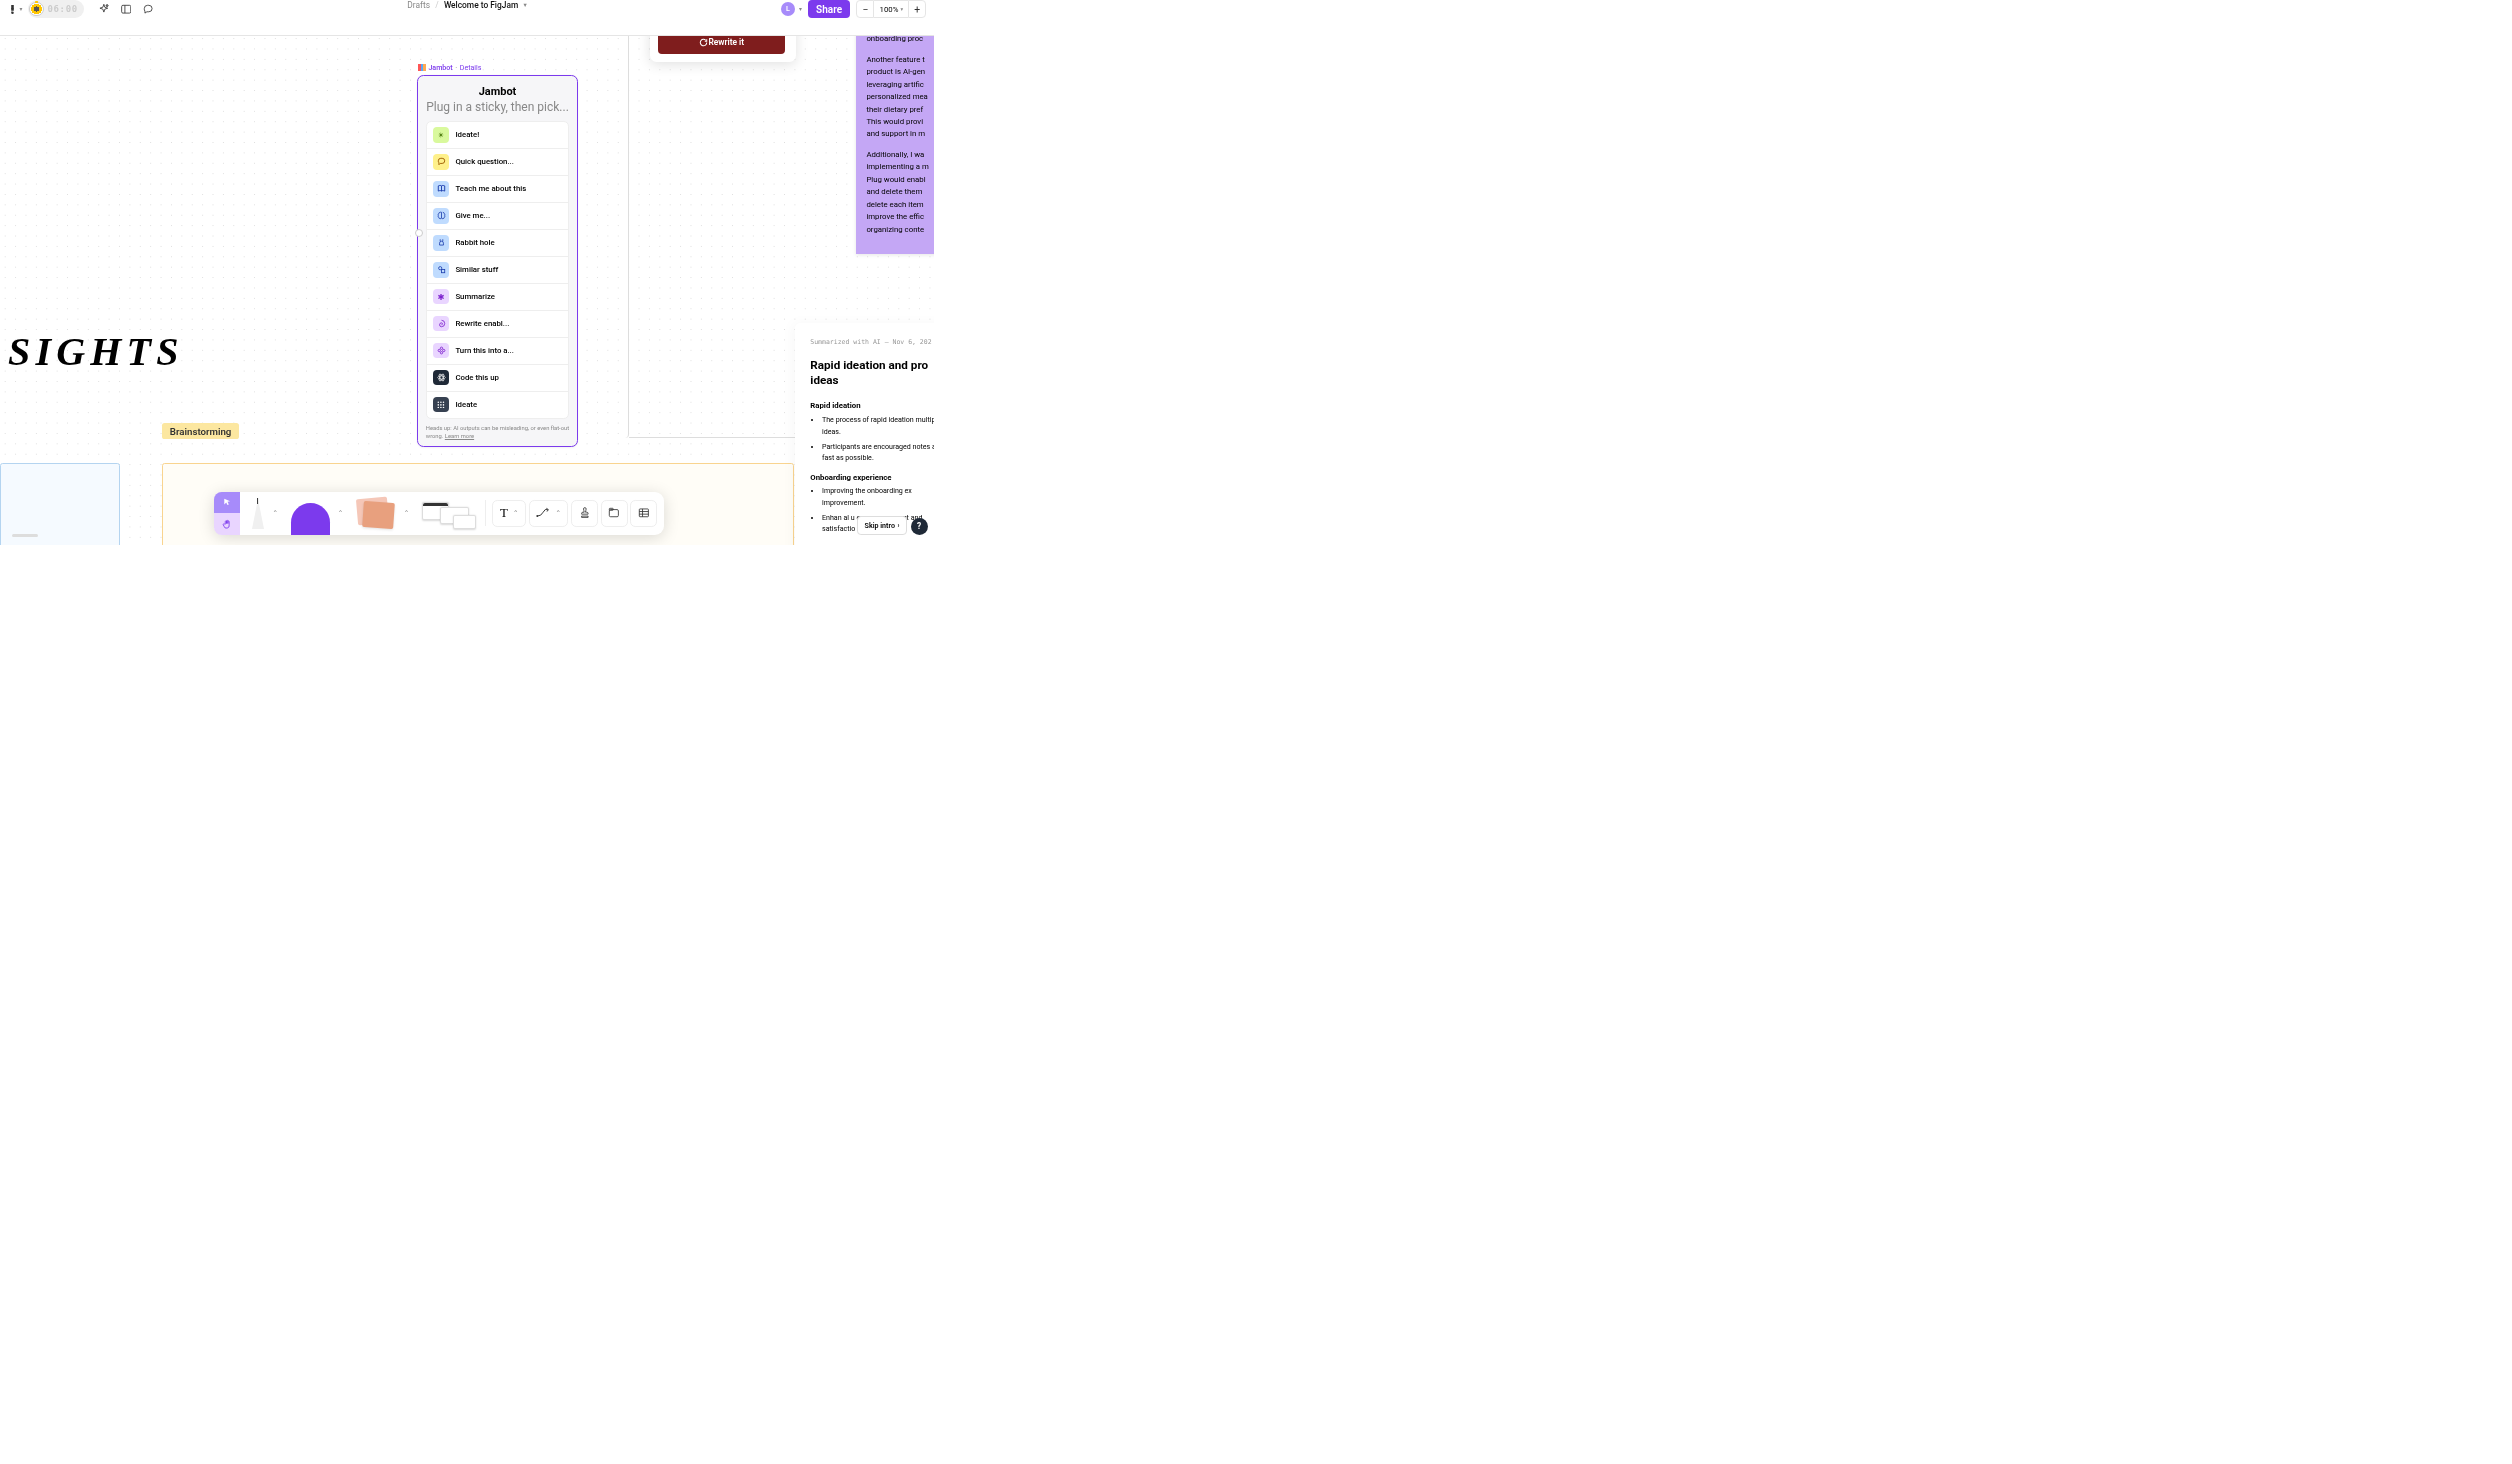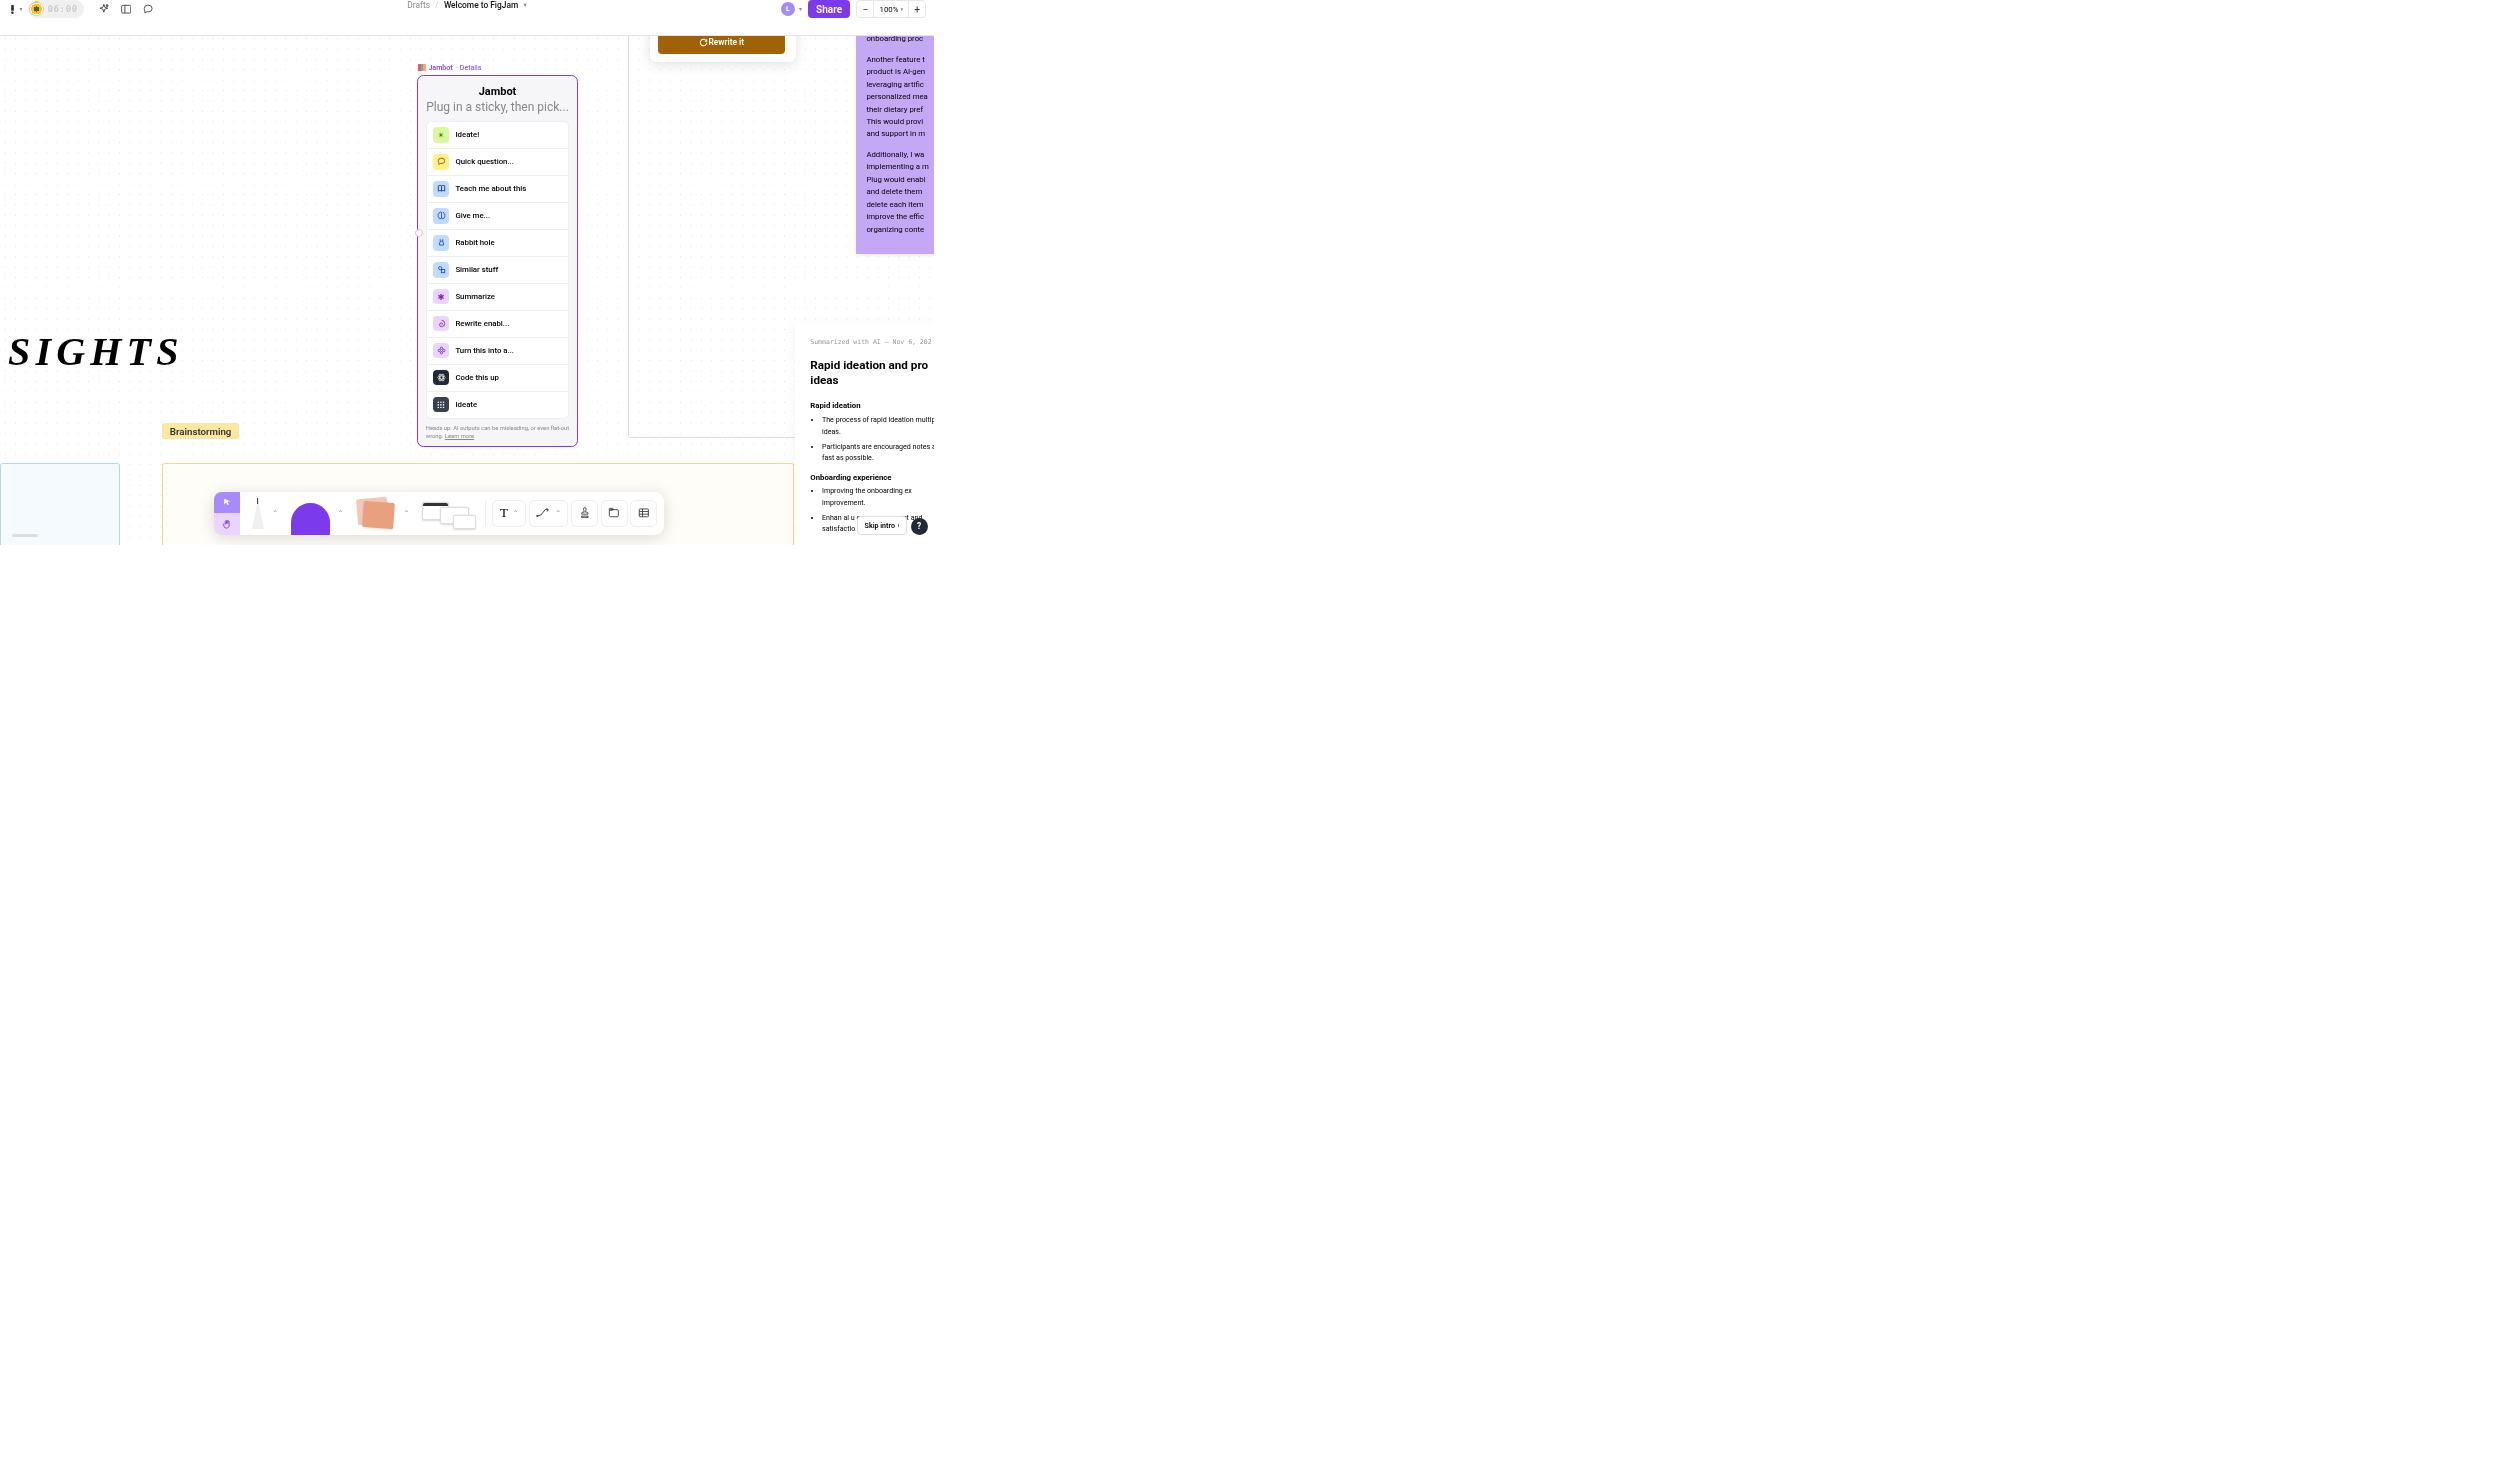--- a/index.html
+++ b/index.html
@@ -62,21 +62,21 @@
     .ji-yellow { background: #fef08a; color: #a16207; }
     .ji-blue { background: #bfdbfe; color: #1e40af; }
     .ji-purple { background: #e9d5ff; color: #7e22ce; }
     .ji-dark { background: #1f2937; color: #fff; }
     .ji-gray { background: #374151; color: #fff; }
     .jambot-footer { font-size: 5.8px; color: #888; margin-top: 5.2px; line-height: 1.4; }
     .jambot-footer a { color: #888; text-decoration: underline; }
     
     
     .rewrite-panel { position: absolute; left: 650px; top: 0; width: 146px; background: #fff; border-radius: 6.5px; box-shadow: 0 2.6px 13px rgba(0,0,0,.12); padding: 7.8px; }
-    .rewrite-btn { width: 127px; background: #a16207; color: #fff; border: none; border-radius: 3.9px; padding: 6.5px; font-size: 8.4px; font-weight: 600; display: flex; align-items: center; justify-content: center; gap: 1px; }
+    .rewrite-btn { width: 127px; background: #7f1d1d; color: #fff; border: none; border-radius: 3.9px; padding: 6.5px; font-size: 8.4px; font-weight: 600; display: flex; align-items: center; justify-content: center; gap: 1px; }
     
     
     .right-frame { position: absolute; left: 625px; top: 0; width: 3.9px; height: 415px; border-right: 1.3px solid #ddd; border-bottom-right-radius: 7.8px; }
     .right-frame::after { content: ''; position: absolute; bottom: 0; left: 3.9px; width: 195px; height: 1.3px; background: #ddd; }
     
     
     .purple-sticky { position: absolute; left: 856px; top: 0; width: 130px; background: #c4a7f5; padding: 10.4px; font-size: 7.8px; line-height: 1.6; color: #000; box-shadow: 0 1.3px 3.9px rgba(0,0,0,.1); }
     .purple-sticky p { margin-bottom: 7.8px; }
     
     

